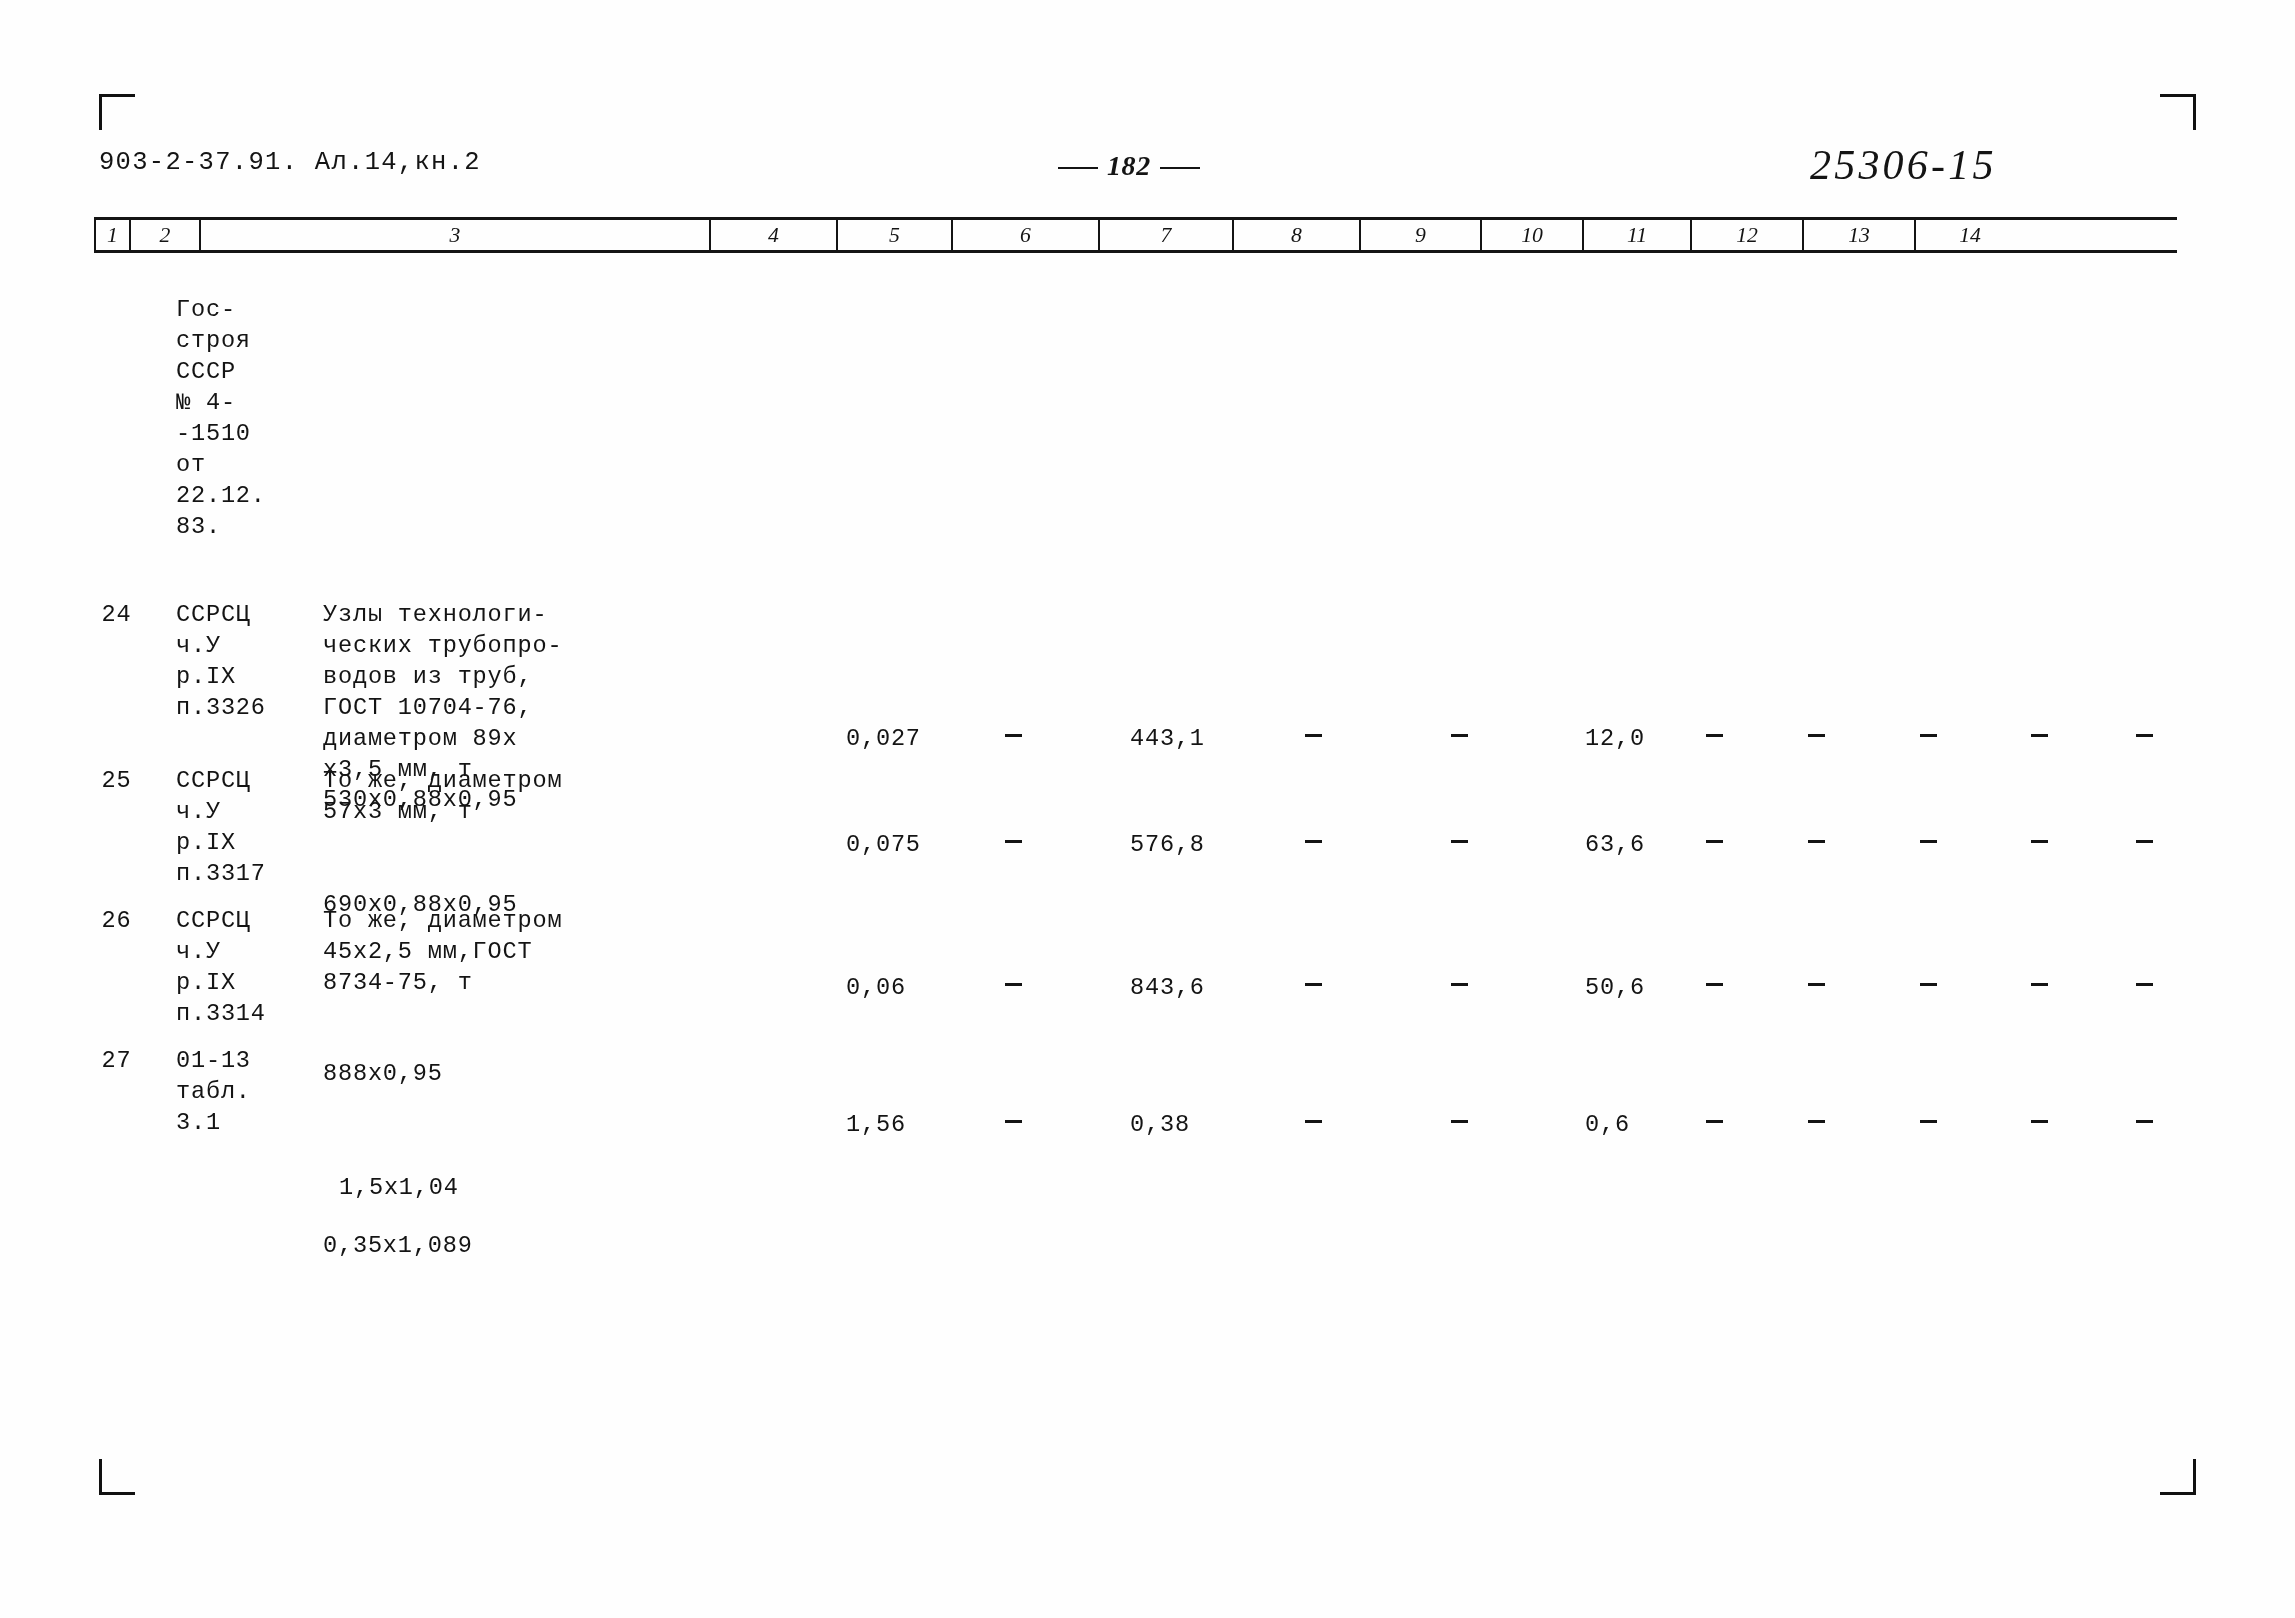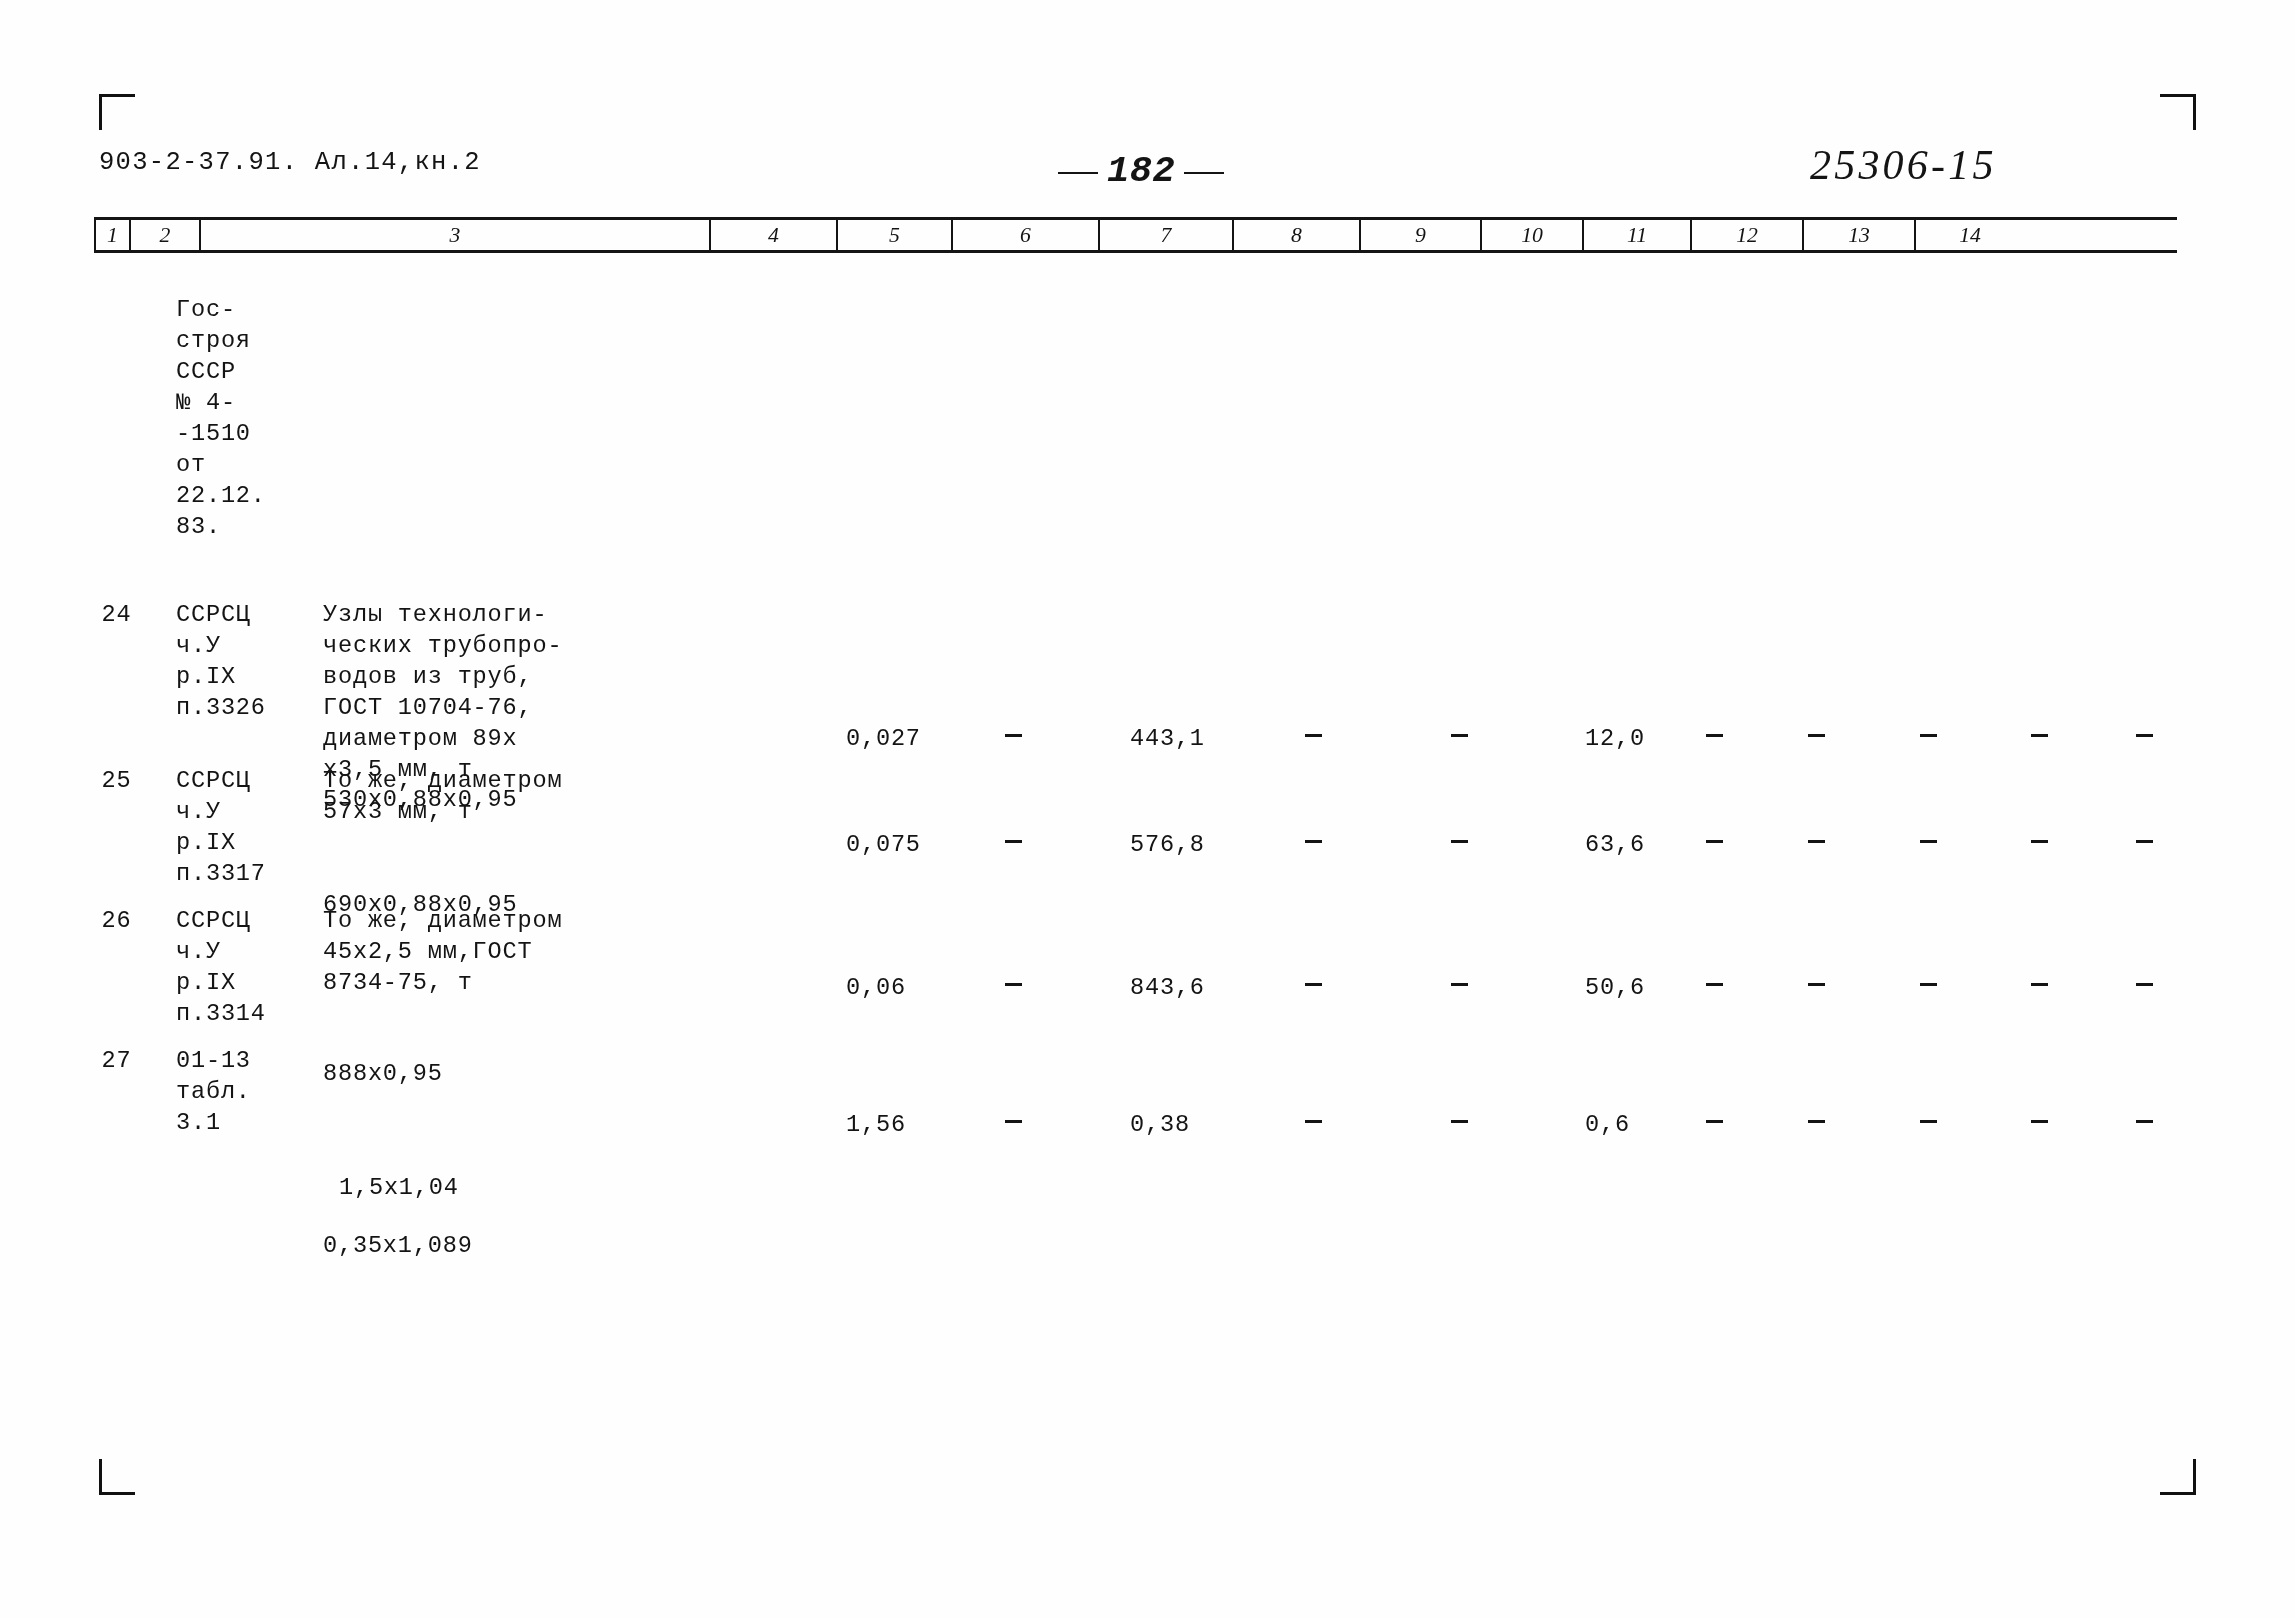--- a/index.html
+++ b/index.html
@@ -48,22 +48,22 @@
     gap: 9px;
     white-space: nowrap;
   }
   .page-dash {
     display: inline-block;
     width: 40px;
     height: 2.5px;
     background: #141414;
   }
   .page-num {
-    font-family: Liberation Mono, monospace;
-    font-size: 37px;
+    font-family: Liberation Serif, serif;
+    font-size: 28px;
     font-weight: 700;
     font-style: italic;
     letter-spacing: 0.6px;
     transform: translateY(-2.5px);
   }
   .hand-code {
     position: absolute;
     left: 1810px;
     top: 141px;
     font-family: "Liberation Serif", "DejaVu Serif", serif;

